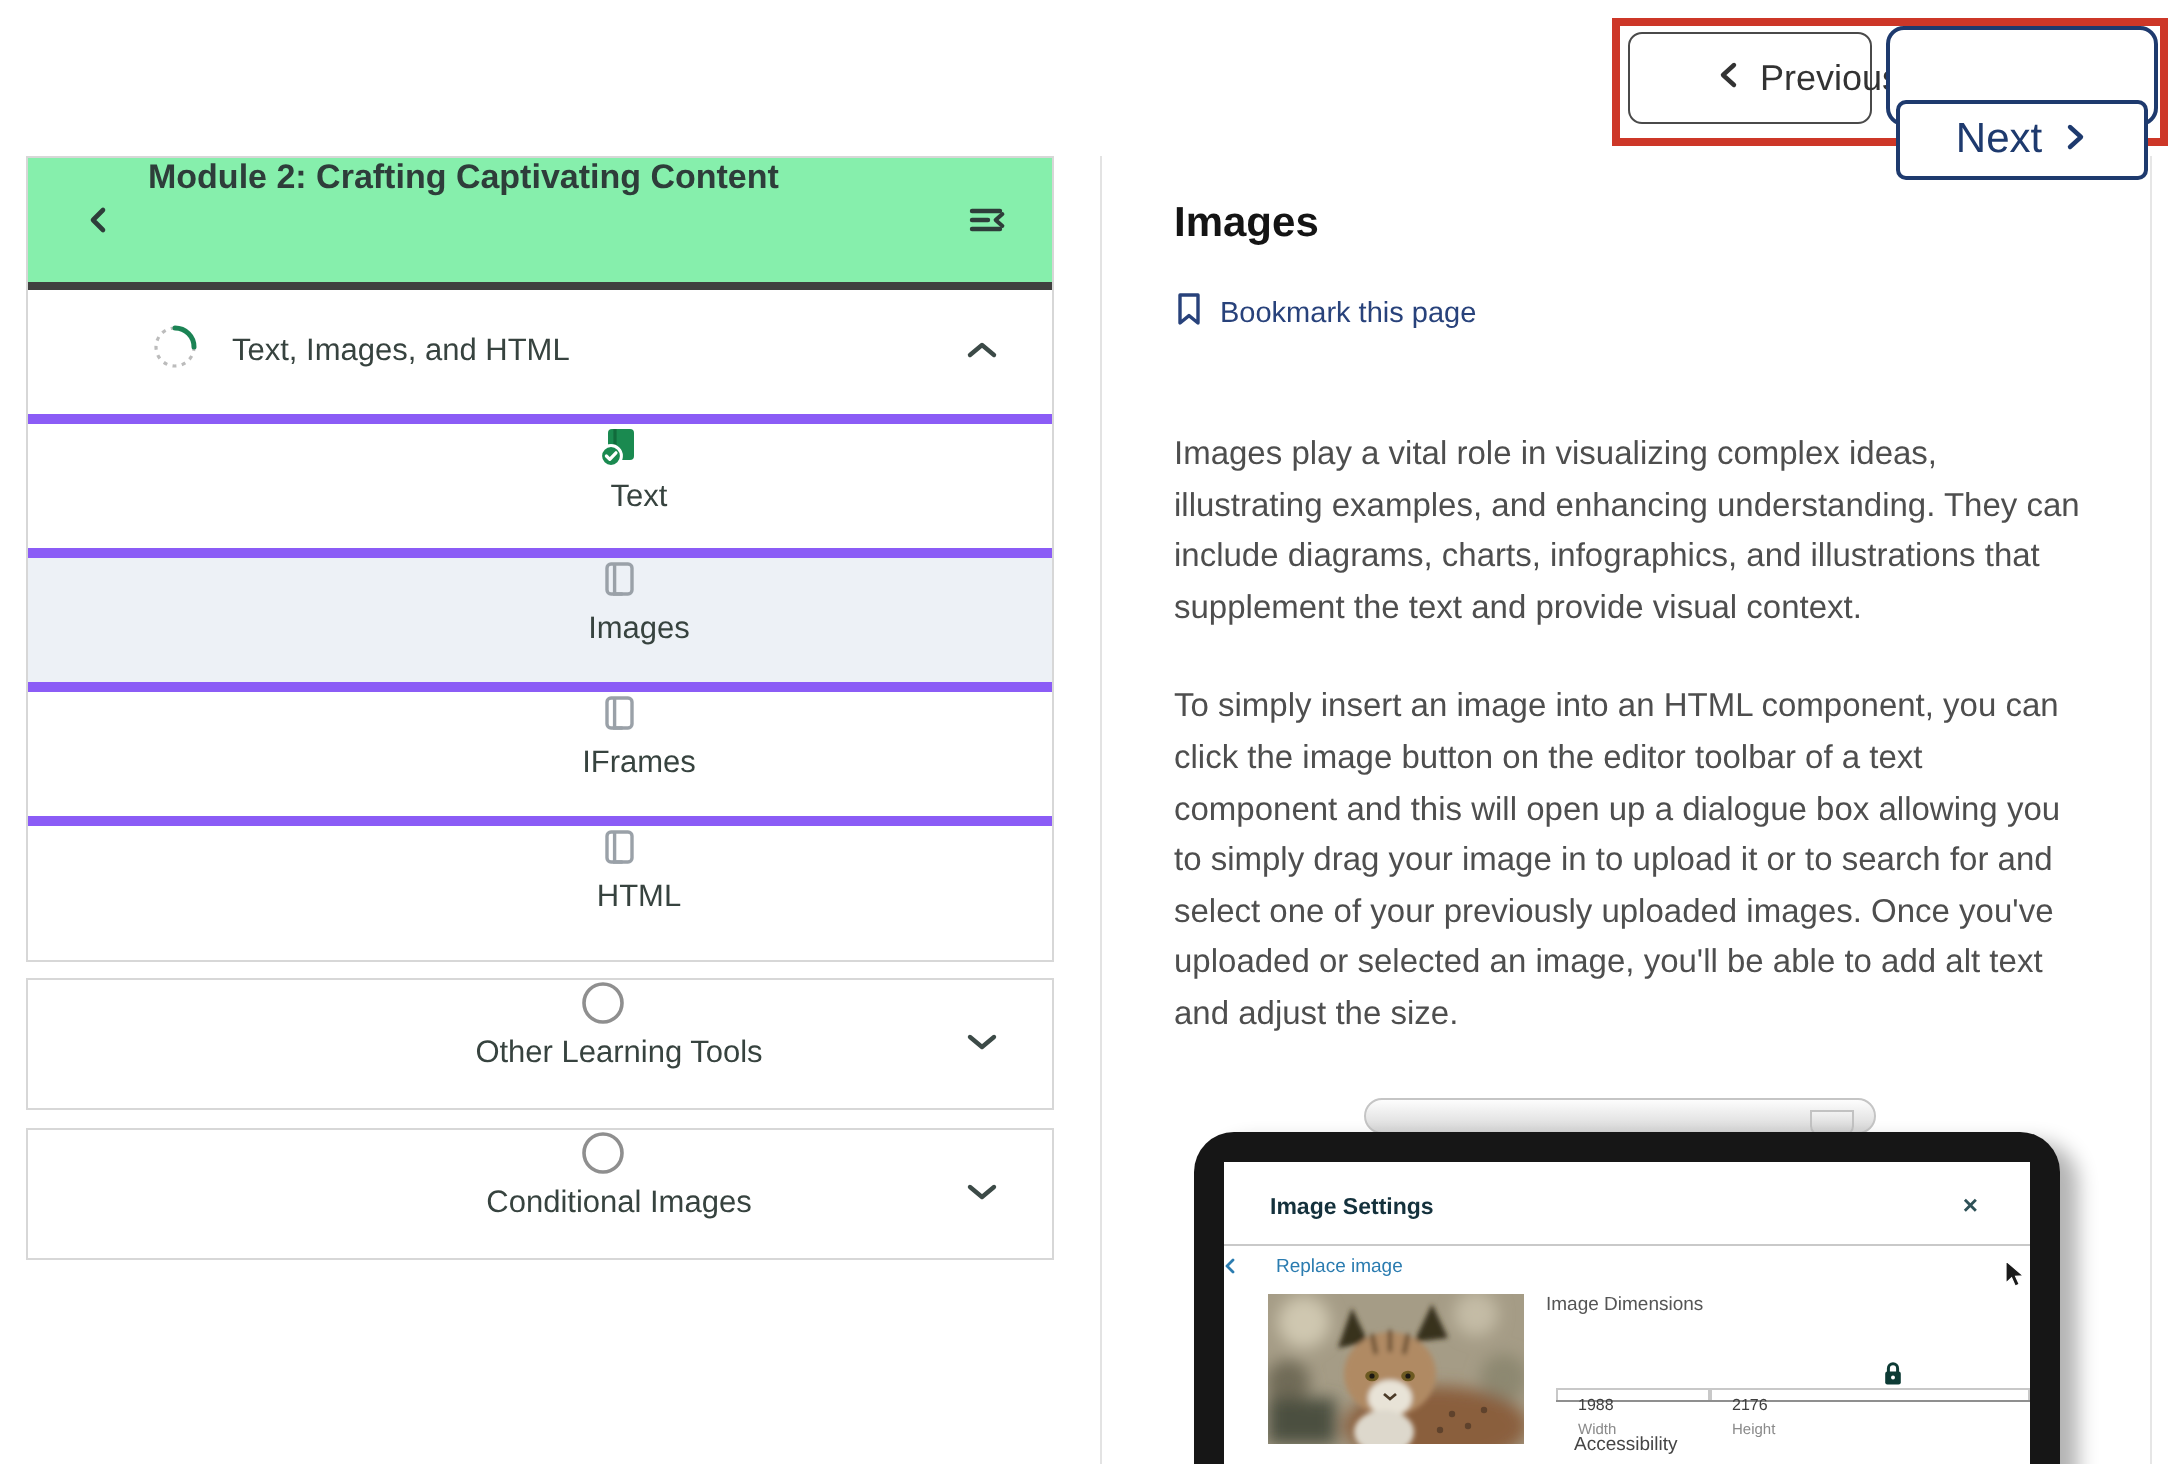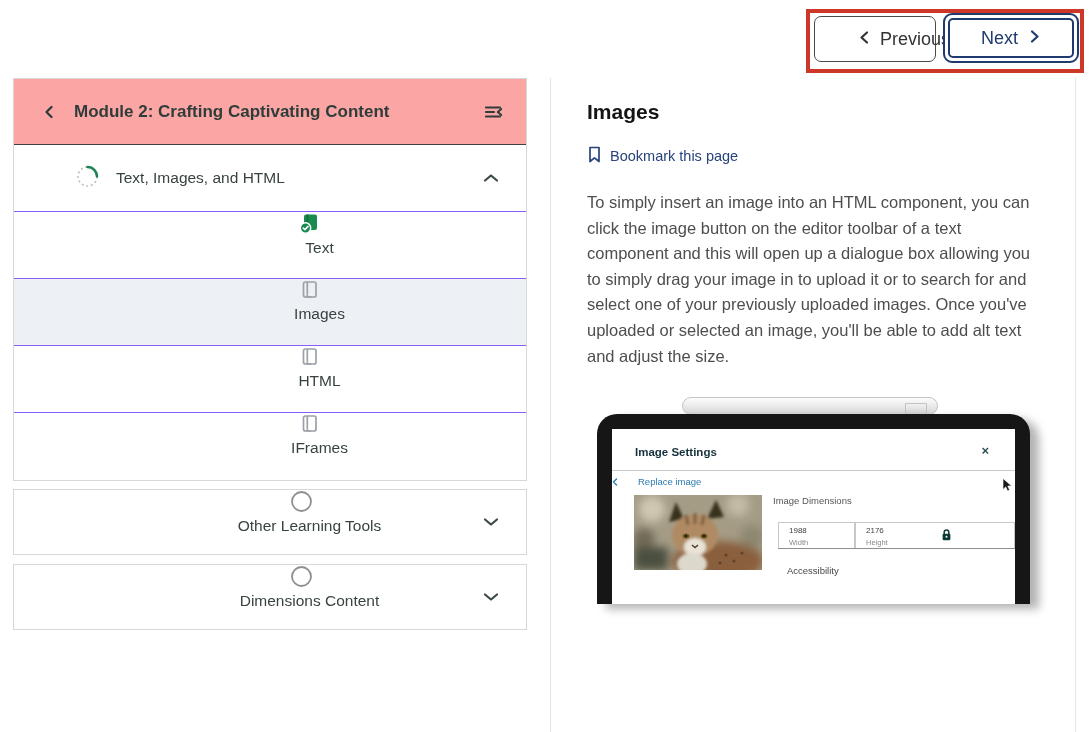--- a/index.html
+++ b/index.html
@@ -10,34 +10,34 @@
   .annotation-box { position:absolute; left:806px; top:9px; width:278px; height:64px;
                     border:4px solid #cd3728; }
   .prev-btn { position:absolute; left:814px; top:16px; width:122px; height:46px;
               background:#fff; border:1.5px solid #4a4a4a; border-radius:7px;
               display:flex; align-items:center; justify-content:flex-start; gap:9px;
               font-size:18px; color:#333; cursor:pointer;padding-left:43px; }
   .next-outer { position:absolute; left:943px; top:13px; width:136px; height:50px;
                 border:2px solid #1e3a6e; border-radius:9px; padding:3px; background:#fff; }
   .next-btn { width:100%; height:100%; border:2px solid #1e3a6e; border-radius:5px;
               background:#fff; display:flex; align-items:center; justify-content:center;
-              gap:10px; font-size:18px; color:#1e3a6e; cursor:pointer; }
+              gap:10px; font-size:21px; color:#1e3a6e; cursor:pointer;margin-top:32px; }
 
   
   .v-divider { position:absolute; left:550px; top:78px; width:1px; height:654px; background:#e3e3e3; }
   .v-edge    { position:absolute; left:1075px; top:78px; width:1px; height:654px; background:#e6e6e6; }
 
   
   .sidebar { position:absolute; left:13px; top:78px; width:514px; color:#35423f; }
   .sb-box { border:1px solid #d7d7d7; background:#fff; }
-  .sb-header { height:66px; background:#fca5a5; display:flex; align-items:center;
-               padding:0 22px 0 28px; border-bottom:1px solid #404040; }
+  .sb-header { height:66px; background:#86efac; display:flex; 
+               padding:0 22px 0 28px; border-bottom:4px solid #404040; }
   .sb-title { font-weight:bold; font-size:17px; margin-left:18px; flex:1; color:#2e3d3a; }
   .icon-btn { background:none; border:none; cursor:pointer; display:flex; align-items:center; }
-  .row { height:67px; display:flex; align-items:center; border-bottom:1px solid #8b5cf6;
+  .row { height:67px; display:flex; align-items:center; border-bottom:5px solid #8b5cf6;
          position:relative; cursor:pointer; background:#fff; }
   .sb-box .row:last-child { border-bottom:none; }
   .row.group { padding-left:62px; }
   .row.child { padding-left:78px;flex-direction:column; }
   .row.selected { background:#edf1f6; }
   .row .label { margin-left:17px; font-size:15.5px; color:#37433f; }
   .row.child .label { margin-left:21px; }
   .row .chev { position:absolute; right:27px; top:50%; transform:translateY(-50%); }
   .sb-box.single { margin-top:8px; }
   .sb-box.single .row { height:64px; border-bottom:none;flex-direction:column; }
@@ -64,21 +64,21 @@
   .screen { position:relative; width:100%; height:100%; background:#fff; overflow:hidden; }
   .dlg-title { position:absolute; left:23px; top:17px; font-size:11.5px; font-weight:bold; color:#14313c; }
   .dlg-close { position:absolute; right:26px; top:14px; font-size:13px; color:#2e5157; font-weight:bold; }
   .dlg-hr { position:absolute; left:0; right:0; top:41px; border-top:1px solid #c9c9c9; }
   .replace-link { position:absolute; left:0; top:47px; font-size:9.5px; color:#2b7cb0;
                   display:flex; align-items:center; gap:20px; }
   .lynx { position:absolute; left:22px; top:66px; width:128px; height:75px; }
   .dims-label { position:absolute; left:161px; top:66px; font-size:9.5px; color:#555; }
   .dim-row { position:absolute; left:166px; right:0; top:93px; height:27px;
              border-bottom:1px solid #8f8f8f; display:flex; }
-  .dim-cell { border:1px solid #c8c8c8; border-bottom:none; padding:3px 0 0 10px; }
+  .dim-cell { border:1px solid #c8c8c8; border-bottom:none; padding:3px 0 0 10px;margin-top:20px; }
   .dim-cell.w { width:77px; } .dim-cell.h { flex:1; }
   .dim-val { font-size:8px; color:#3f3f3f; }
   .dim-lab { font-size:7.5px; color:#8a8a8a; margin-top:3px; }
   .lock { position:absolute; left:328px; top:99px; }
   .acc-label { position:absolute; left:175px; top:136px; font-size:9.5px; color:#454545; }
   .cursor { position:absolute; left:390px; top:49px; }
 </style>
 </head>
 <body>
 
@@ -165,32 +165,32 @@
     </div>
 
     <div class="row child">
       <span>
         <svg width="21" height="22" viewBox="0 0 21 22">
             <rect x="4.5" y="3" width="12.5" height="15" rx="2" fill="none" stroke="#9aa1a8" stroke-width="1.7"></rect>
             <line x1="8.3" y1="3" x2="8.3" y2="15.5" stroke="#9aa1a8" stroke-width="1.7"></line>
             <path d="M8.3 15.5 v2.5 h4" fill="none" stroke="#9aa1a8" stroke-width="1.7"></path>
           </svg>
       </span>
-      <span class="label">HTML</span>
+      <span class="label">IFrames</span>
     </div>
 
     <div class="row child">
       <span>
         <svg width="21" height="22" viewBox="0 0 21 22">
             <rect x="4.5" y="3" width="12.5" height="15" rx="2" fill="none" stroke="#9aa1a8" stroke-width="1.7"></rect>
             <line x1="8.3" y1="3" x2="8.3" y2="15.5" stroke="#9aa1a8" stroke-width="1.7"></line>
             <path d="M8.3 15.5 v2.5 h4" fill="none" stroke="#9aa1a8" stroke-width="1.7"></path>
           </svg>
       </span>
-      <span class="label">IFrames</span>
+      <span class="label">HTML</span>
     </div>
   </div>
 
   <div class="sb-box single">
     <div class="row group">
       <span>
         <svg width="23" height="23" viewBox="0 0 23 23">
             <circle cx="11.5" cy="11.5" r="9.5" fill="none" stroke="#8f8f8f" stroke-width="1.8"></circle>
           </svg>
       </span>
@@ -203,21 +203,21 @@
     </div>
   </div>
 
   <div class="sb-box single" style="margin-top:9px;">
     <div class="row group">
       <span>
         <svg width="23" height="23" viewBox="0 0 23 23">
             <circle cx="11.5" cy="11.5" r="9.5" fill="none" stroke="#8f8f8f" stroke-width="1.8"></circle>
           </svg>
       </span>
-      <span class="label">Dimensions Content</span>
+      <span class="label">Conditional Images</span>
       <span class="chev">
         <svg width="16" height="10" viewBox="0 0 16 10">
             <polyline points="2,2.5 8,7.5 14,2.5" fill="none" stroke="#3c4a47" stroke-width="2.2" stroke-linecap="round" stroke-linejoin="round"></polyline>
           </svg>
       </span>
     </div>
   </div>
 </nav>
 
 <main class="content">
@@ -226,20 +226,21 @@
   <div class="bookmark">
     <span>
       <svg width="15" height="17" viewBox="0 0 15 17">
           <path d="M3 1.5 h9 v14 l-4.5 -3.7 -4.5 3.7 Z" fill="none" stroke="#28427b" stroke-width="1.7" stroke-linejoin="round"></path>
         </svg>
     </span>
     <span>Bookmark this page</span>
   </div>
 
   <div class="body-text">
+    <p class="p1">Images play a vital role in visualizing complex ideas, illustrating examples, and enhancing understanding. They can include diagrams, charts, infographics, and illustrations that supplement the text and provide visual context.</p>
     <p class="p2">To simply insert an image into an HTML component, you can click the image button on the editor toolbar of a text component and this will open up a dialogue box allowing you to simply drag your image in to upload it or to search for and select one of your previously uploaded images. Once you've uploaded or selected an image, you'll be able to add alt text and adjust the size.</p>
   </div>
 
   <div class="figure">
     <div class="pencil"></div>
     <div class="pencil-clip"></div>
     <div class="tablet">
       <div class="screen">
         <div class="dlg-title">Image Settings</div>
         <div class="dlg-close">×</div>

